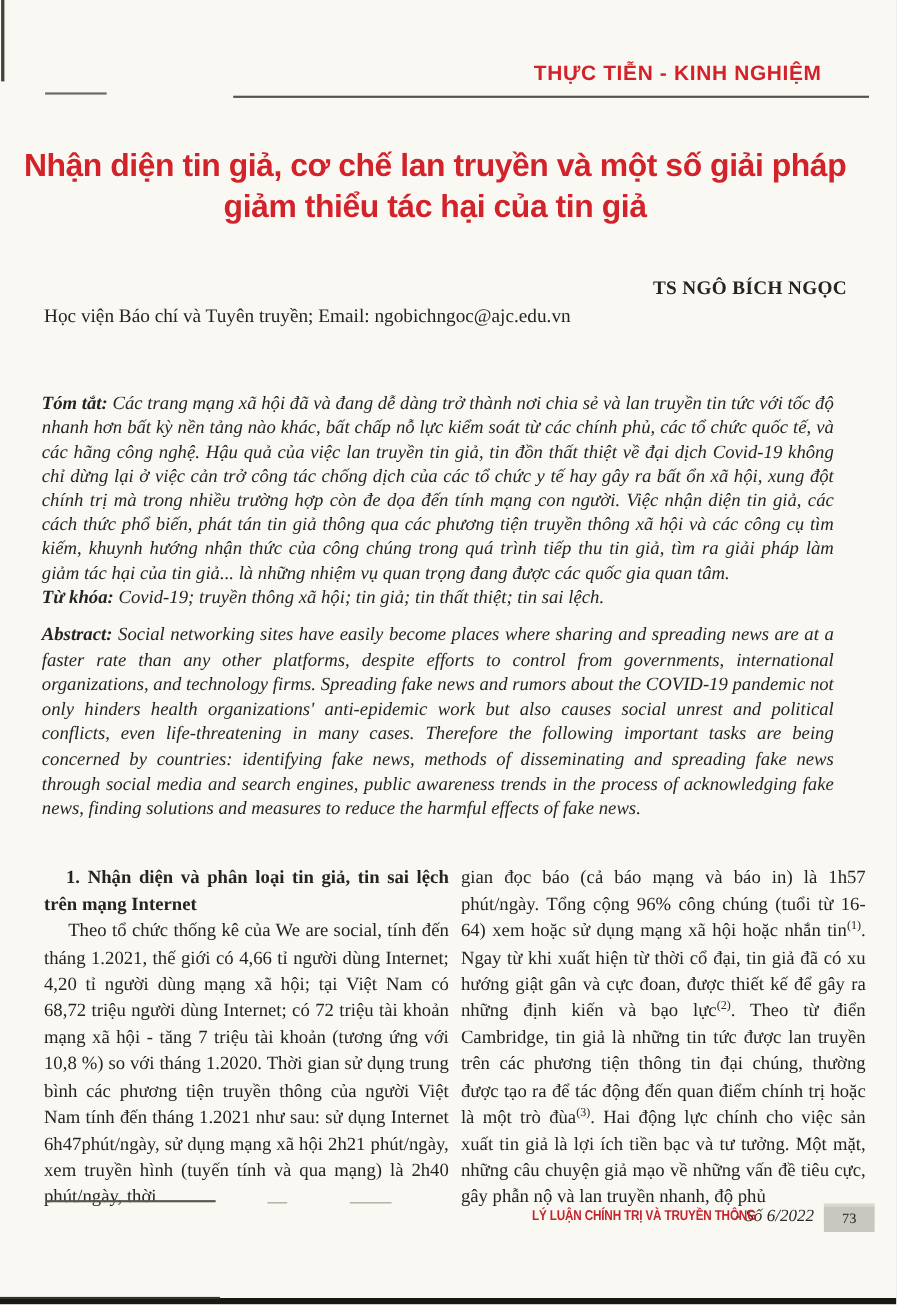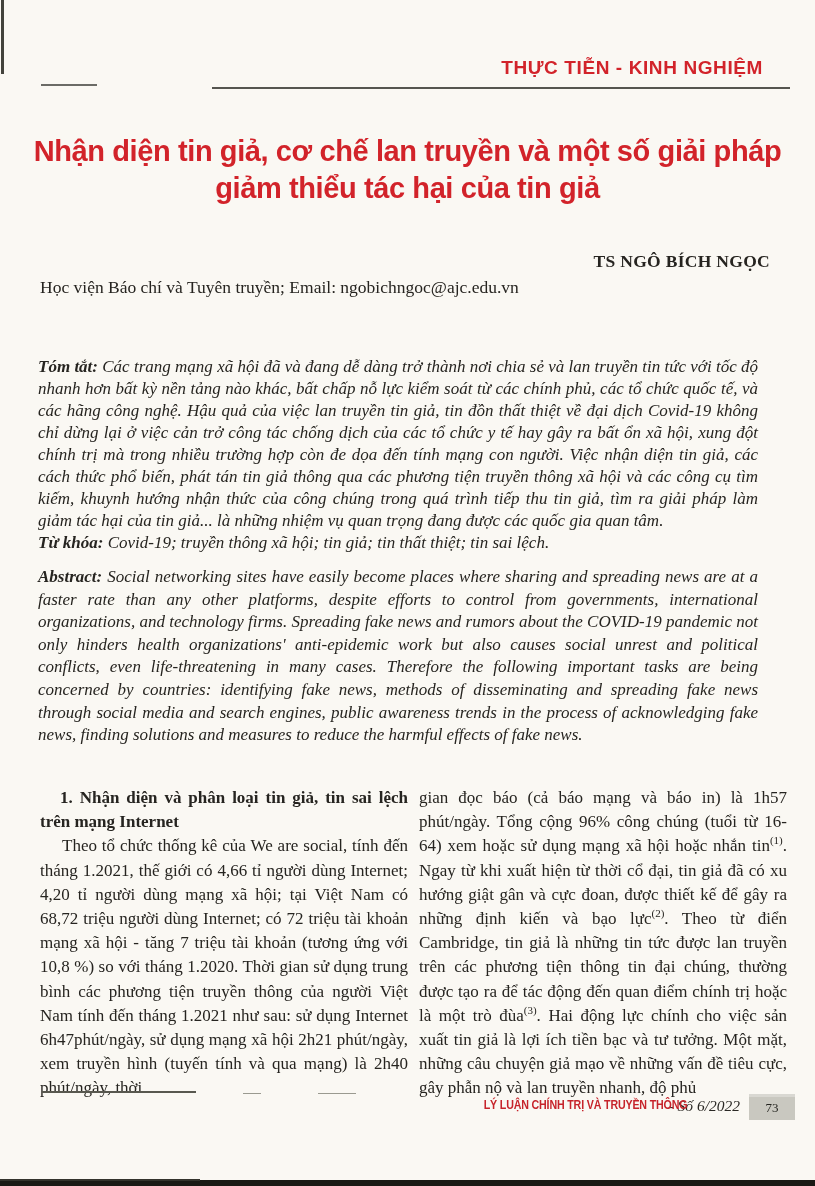--- a/index.html
+++ b/index.html
@@ -12,31 +12,31 @@
     font-family:"Liberation Serif","DejaVu Serif",serif;
     color:#262420;
   }
   
   .scan-edge-left{position:absolute;top:0;left:1px;width:3px;height:74px;background:#43433c;}
   .scan-edge-bottom{position:absolute;bottom:0;left:0;width:815px;height:6px;background:#191914;}
   .scan-edge-bottom2{position:absolute;bottom:5px;left:0;width:200px;height:2px;background:#33332c;}
 
   
   .header-label{
-    position:absolute;top:57px;right:52px;
+    position:absolute;top:57px;right:68px;
     font-family:"Liberation Sans","DejaVu Sans",sans-serif;
     font-weight:700;font-size:19px;letter-spacing:.6px;
     color:#d2232a;
   }
   .header-rule-short{position:absolute;top:84px;left:41px;width:56px;height:2px;background:#6b6b66;}
   .header-rule-long{position:absolute;top:87px;left:212px;width:578px;height:2px;background:#55554f;}
 
   
   .article-title{
-    position:absolute;top:133px;left:20px;width:775px;
+    position:absolute;top:133px;left:8px;width:775px;
     text-align:center;
     font-family:"Liberation Sans","DejaVu Sans",sans-serif;
     font-weight:700;font-size:29px;line-height:37px;letter-spacing:-0.4px;
     color:#d2232a;
   }
 
   
   .author-block{position:absolute;top:251px;left:40px;width:730px;}
   .author-name{font-weight:700;font-size:17.5px;letter-spacing:.3px;text-align:right;}
   .affiliation{font-size:17.5px;margin-top:5px;}

